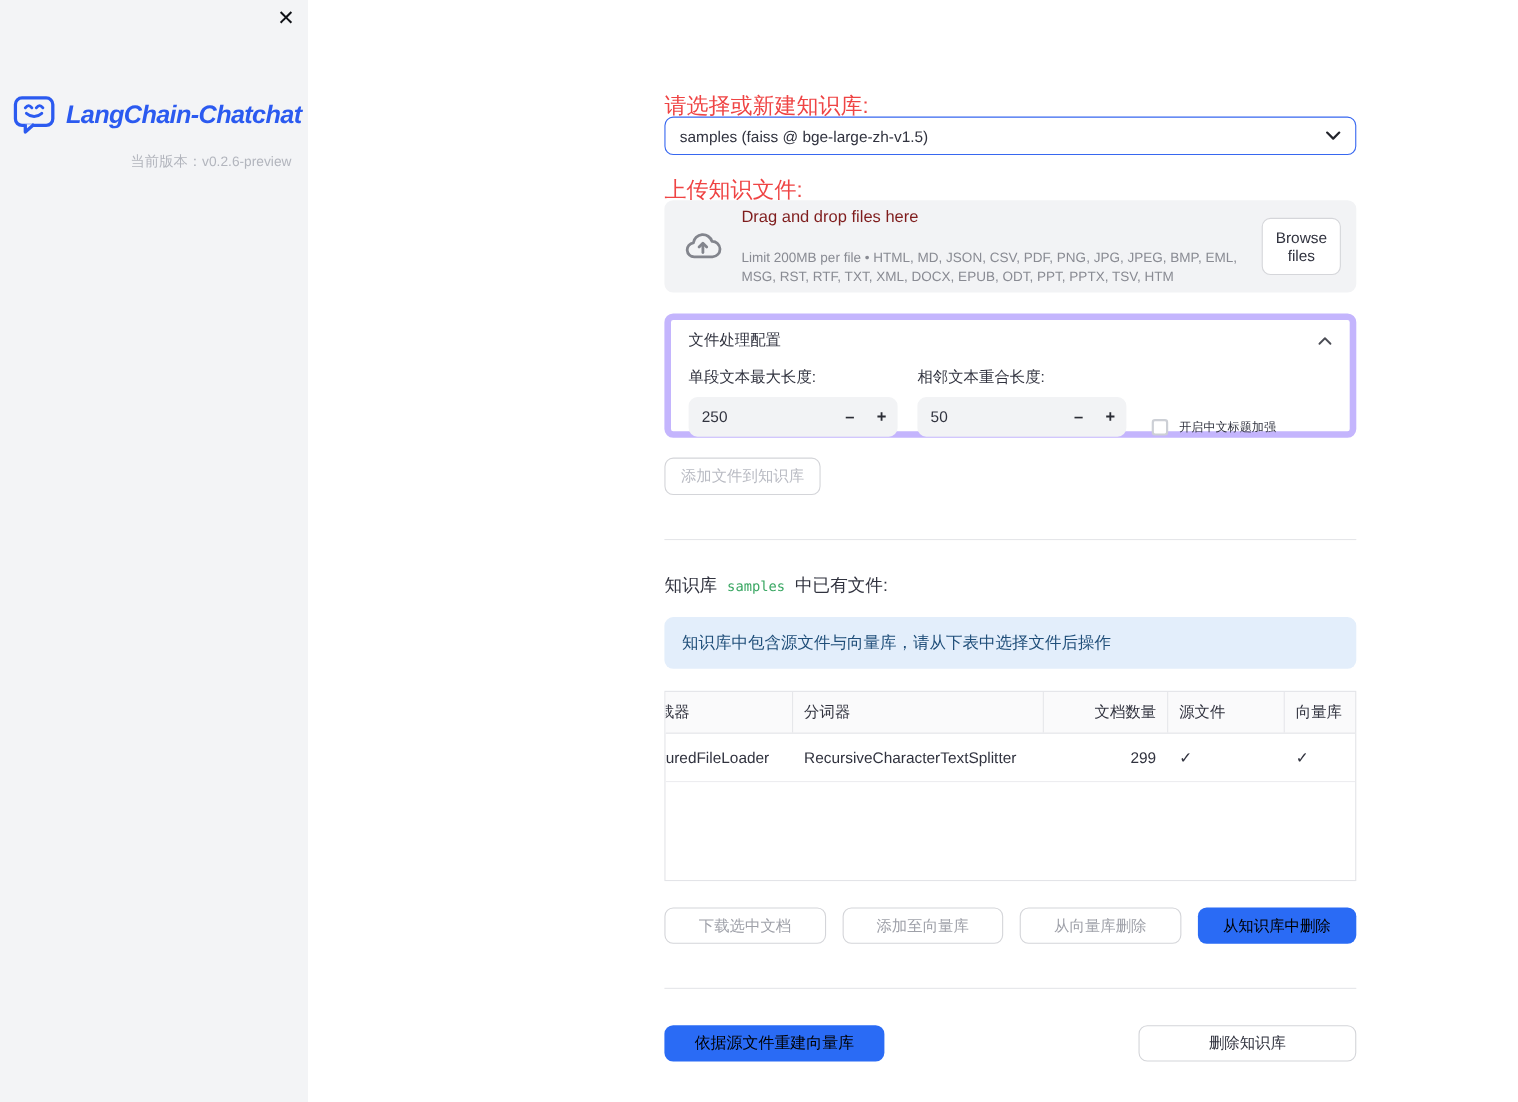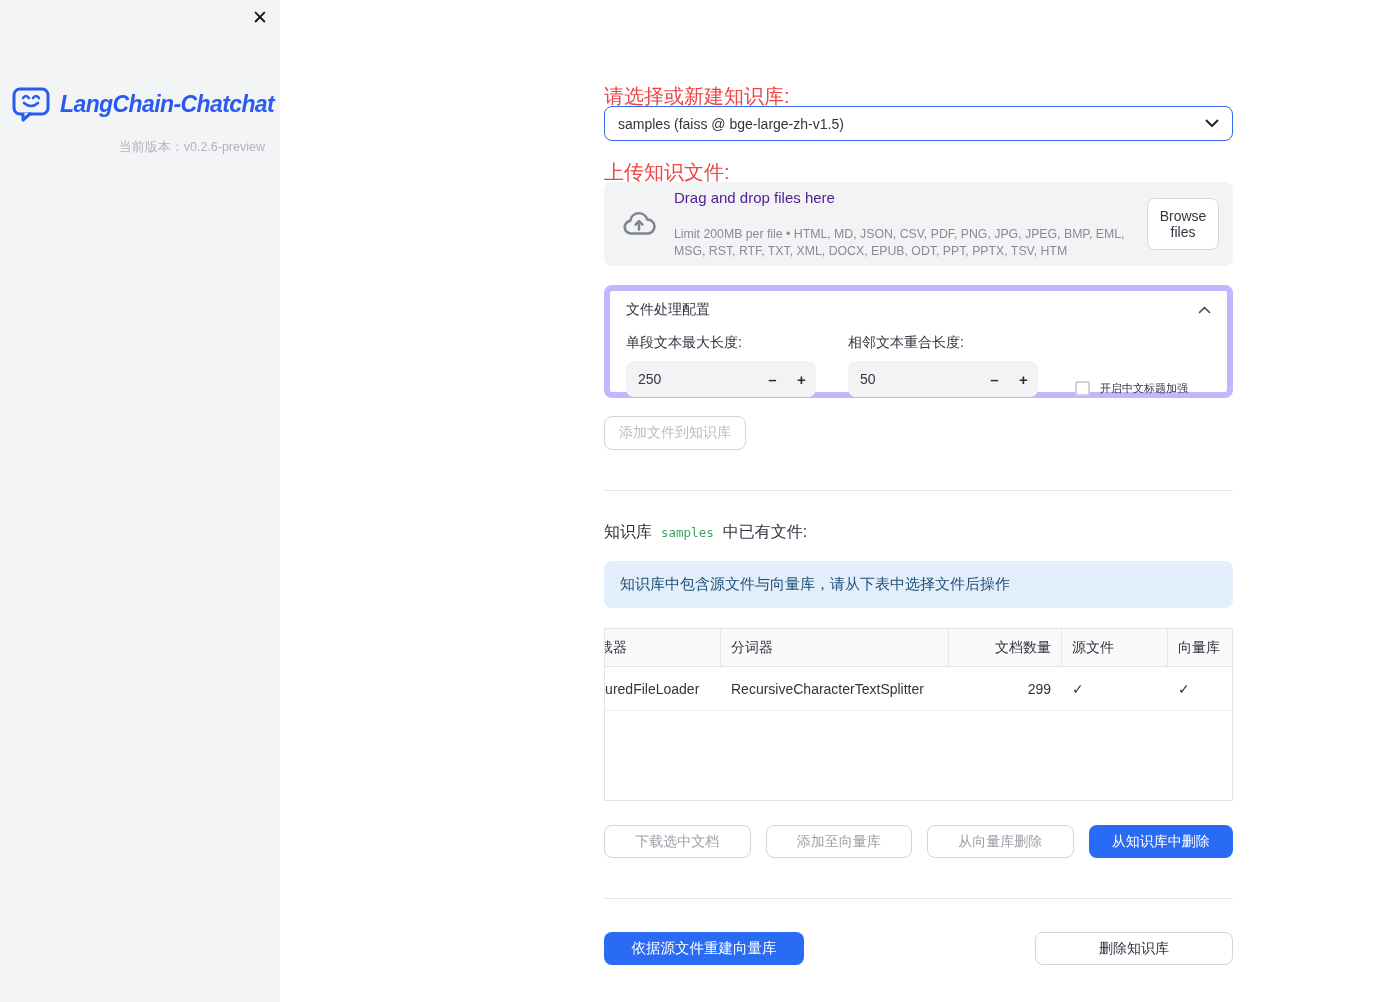--- a/index.html
+++ b/index.html
@@ -26,43 +26,43 @@
   .main { position:absolute; left:604px; top:0; width:629px; height:1002px; }
   .lbl { position:absolute; left:0; font-size:20px; color:#ef4444; }
 
   .selectbox { position:absolute; top:106px; left:0; width:629px; height:35px; background:#fff;
     border:1.5px solid #3767f0; border-radius:8px; display:flex; align-items:center; padding:0 13px; font-size:14px; cursor:pointer; }
   .selectbox .chev { margin-left:auto; display:flex; }
 
   .dropzone { position:absolute; top:182px; left:0; width:629px; height:84px; background:#f2f3f5; border-radius:8px;
     display:flex; align-items:center; padding:0 14px 0 16px; gap:16px; }
   .dz-texts { display:flex; flex-direction:column; gap:4px; width:458px; }
-  .dz-title { font-size:15px; color:#4c1d95; }
+  .dz-title { font-size:15px; color:#7f1d1d; }
   .dz-sub { font-size:12.3px; color:#898b93; line-height:1.33;margin-top:16px; }
   .browse-btn { margin-left:auto; width:72px; min-height:52px; background:#fff; border:1px solid #d5d6da; border-radius:8px;
     font-size:14px; color:#31333f; display:flex; align-items:center; justify-content:center; text-align:center; padding:4px 8px; cursor:pointer; }
 
   .expander { position:absolute; top:285px; left:0; width:629px; height:113px; border:6px solid #c4b5fd; border-radius:8px; background:#fff; }
   .exp-header { height:38px; display:flex; align-items:center; padding:0 16px; font-size:14px; cursor:pointer; }
   .exp-header .chev { margin-left:auto; display:flex; }
-  .exp-body { display:flex; padding:5px 16px 0; gap:32px; align-items:flex-start; }
+  .exp-body { display:flex; padding:5px 16px 0; gap:18px; align-items:flex-start; }
   .field { width:190px; }
   .field-label { font-size:14px; margin-bottom:9px; }
   .stepper { height:36px; background:#f2f3f5; border-radius:8px; display:flex; align-items:center; font-size:14px; }
   .stepper .val { padding-left:12px; flex:1; }
   .step-btn { width:29px; text-align:center; font-size:15px; font-weight:bold; color:#2b2d35; cursor:pointer; }
   .checkbox-row { display:flex; align-items:center; gap:10px; margin-top:47px; margin-left:5px; cursor:pointer; }
   .cbox { width:15px; height:15px; border:2px solid #cdd0d6; border-radius:3px; background:#fff; flex:none; }
   .cbox-label { font-size:11px; white-space:nowrap; }
 
   .btn { display:flex; align-items:center; justify-content:center; border-radius:8px; font-size:14px; cursor:pointer;
     background:#fff; border:1px solid #d4d5d9; color:#31333f; }
   .btn.disabled { color:#b9bbc3; cursor:default; }
   .btn.dim { color:#9fa1a9; }
-  .btn.primary { background:#2a6bf5; border:none; color:#ffffff; }
+  .btn.primary { background:#2a6bf5; border:none; color:#000000; }
 
   .add-btn { position:absolute; top:416px; left:0; height:34px; padding:0 14px; }
 
   .divider { position:absolute; left:0; width:629px; border-top:1px solid #e5e6e9; }
 
   .files-heading { position:absolute; top:522px; left:0; display:flex; align-items:center; gap:9px; font-size:16px; }
   .code { font-family:"DejaVu Sans Mono", monospace; font-size:12.5px; color:#3aa763; }
 
   .infobox { position:absolute; top:561px; left:0; width:629px; height:47px; background:#e3eefb; border-radius:8px;
     display:flex; align-items:center; padding:0 16px; color:#1f4e79; font-size:15px; }

